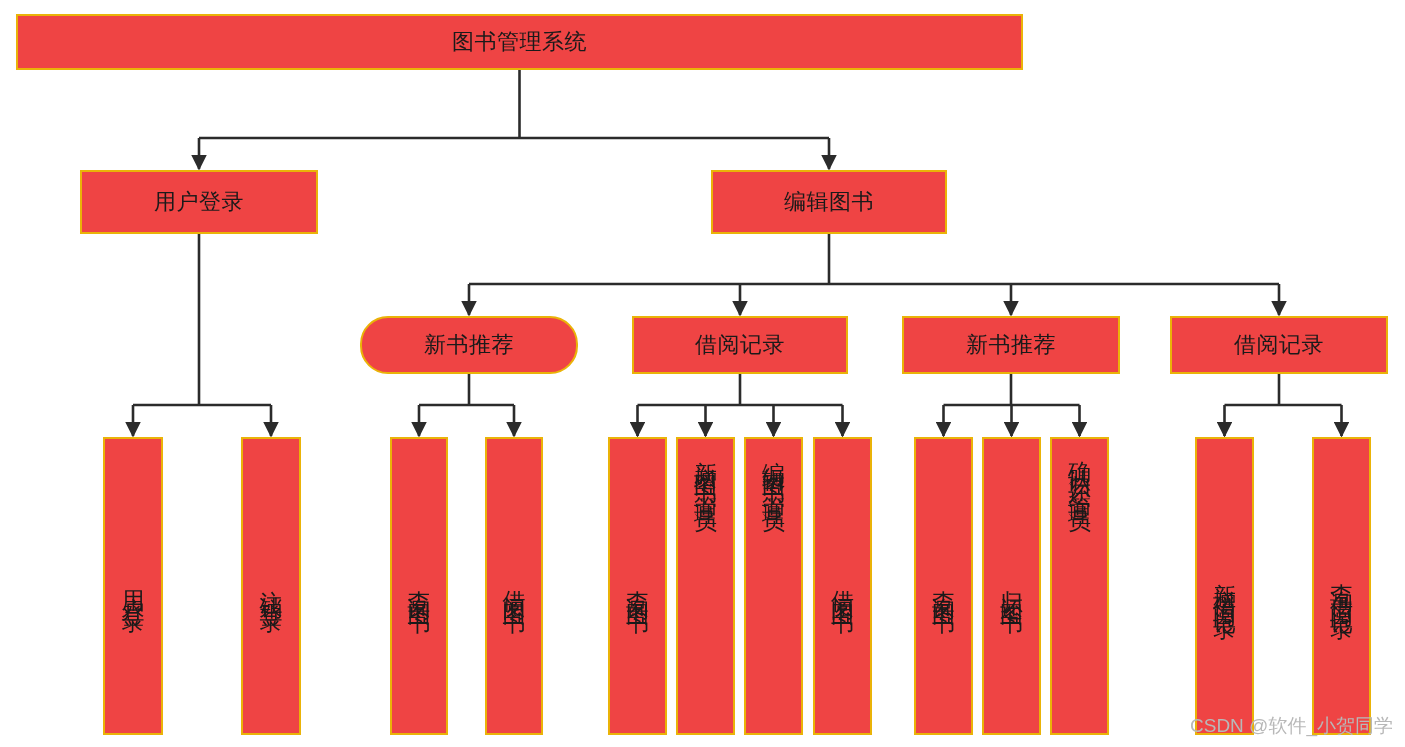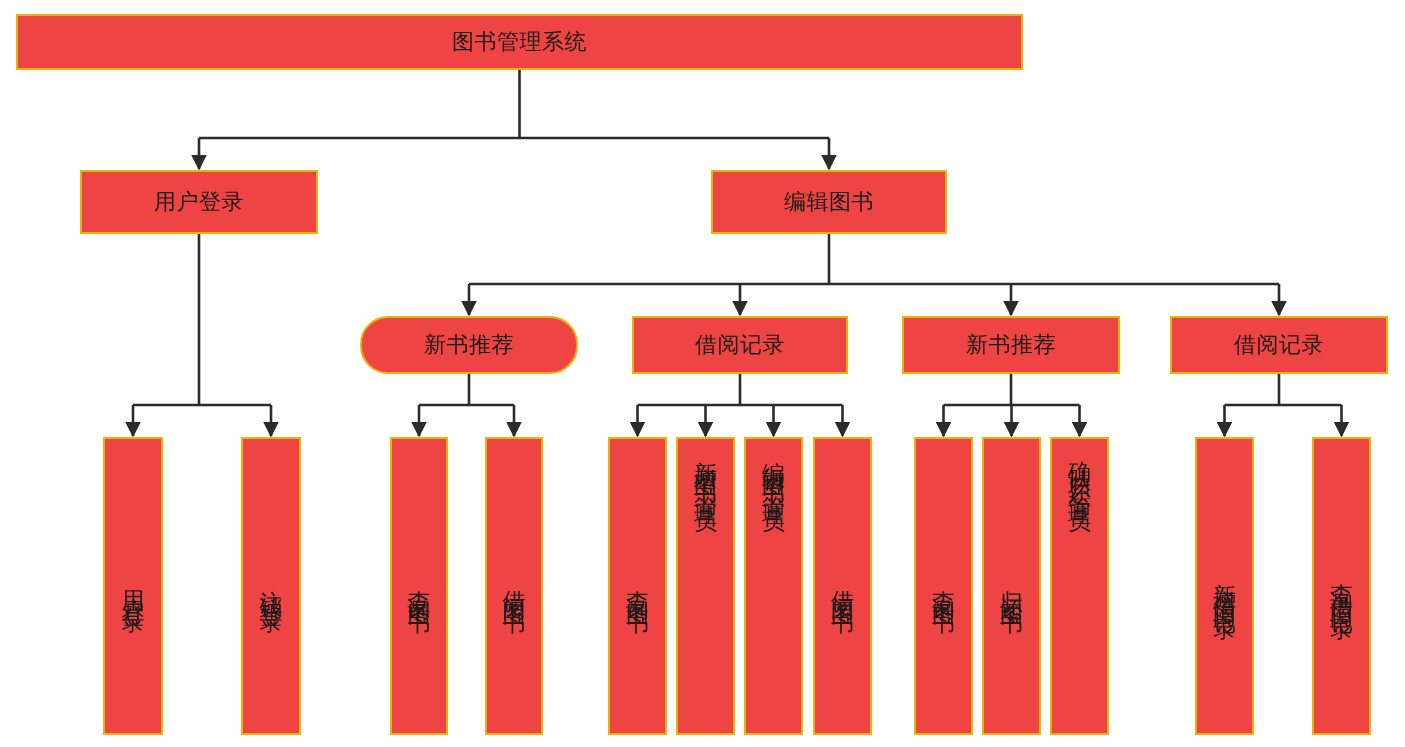--- a/index.html
+++ b/index.html
@@ -169,13 +169,14 @@
         <span class="node-label">确认归还（管理员）</span>
       </div>
       <div class="node vert centered" style="left: 1195px; top: 437px; width: 59px; height: 298px;">
         <span class="node-label">新增借阅记录</span>
       </div>
       <div class="node vert centered" style="left: 1312px; top: 437px; width: 59px; height: 298px;">
         <span class="node-label">查询借阅记录</span>
       </div>
     </div>
 
+  <div class="watermark">CSDN @软件_小贺同学</div>
 </div>
 
 </body></html>

